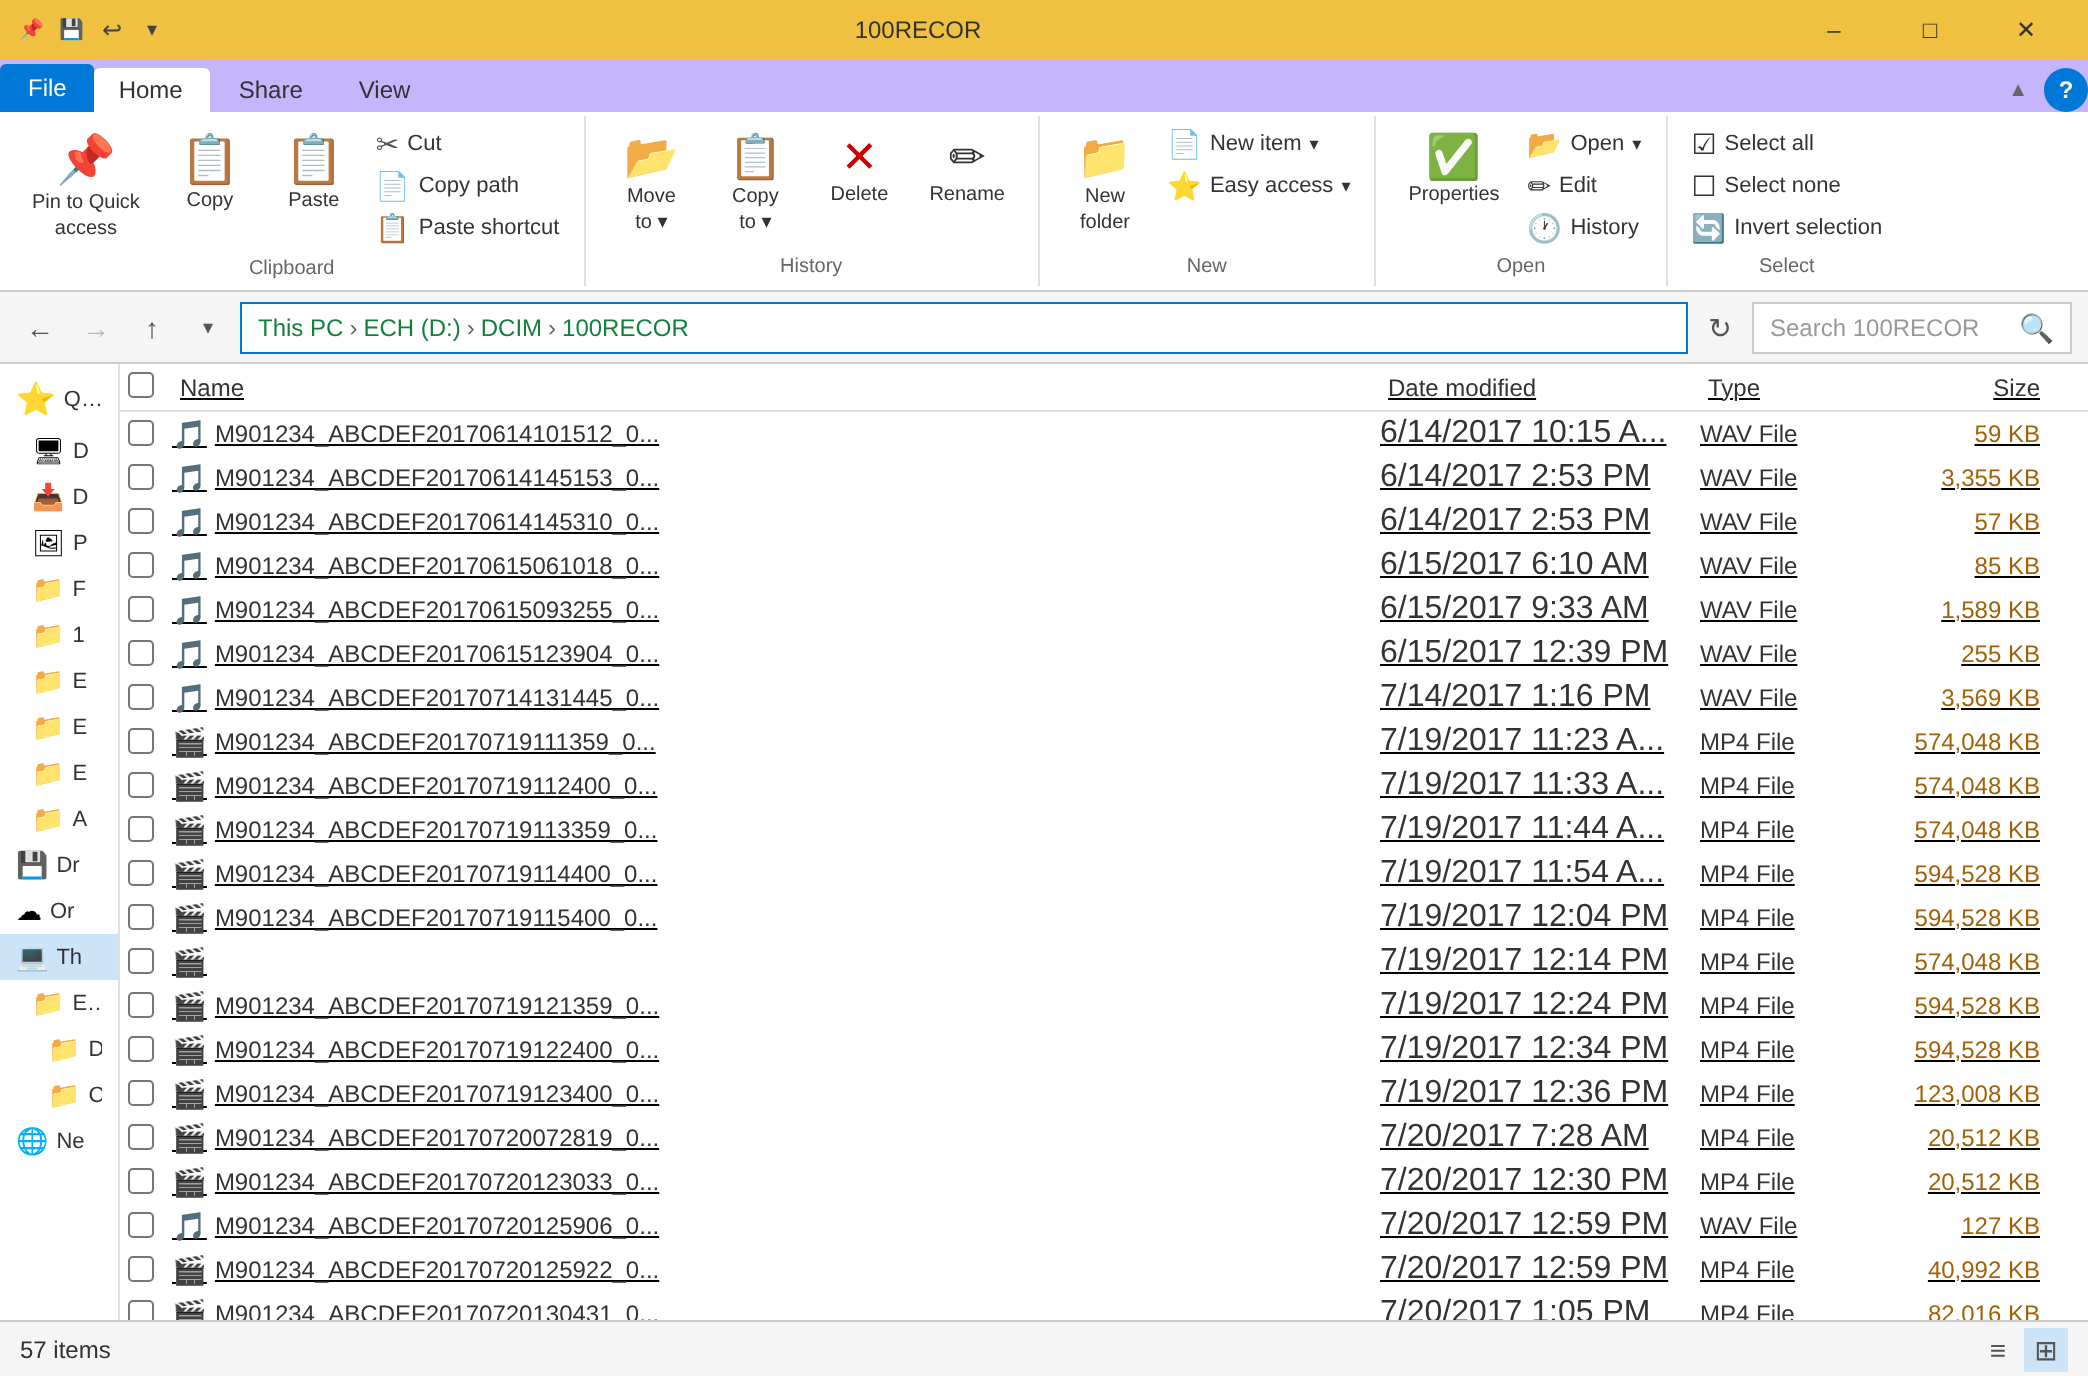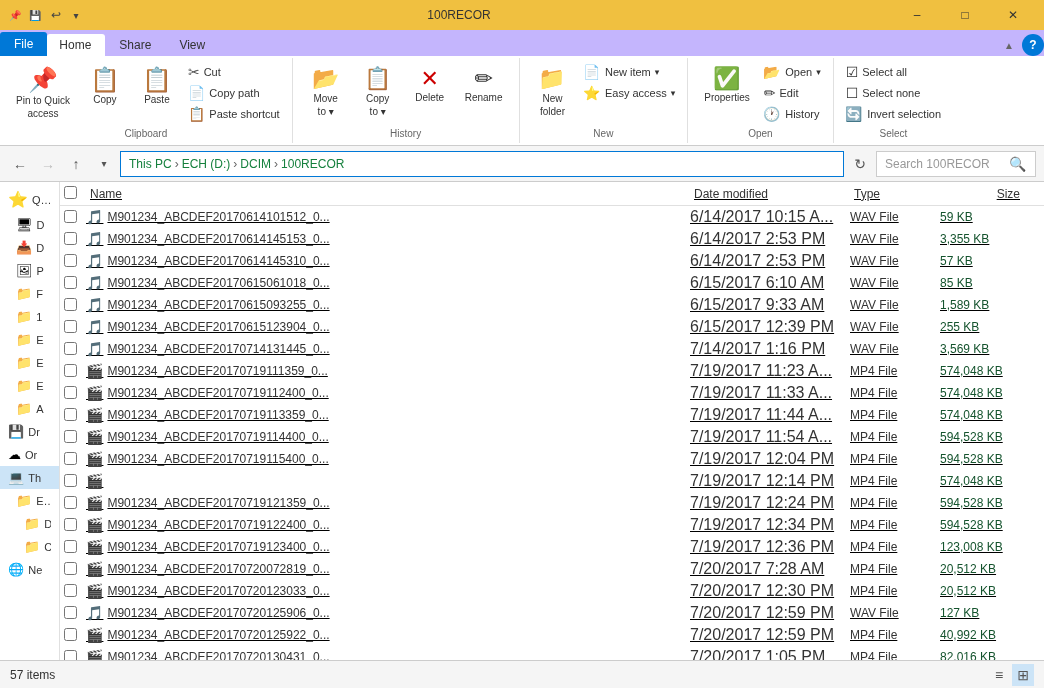--- a/index.html
+++ b/index.html
@@ -226,21 +226,21 @@
       cursor: pointer;
       border-bottom: 1px solid transparent;
     }
     .file-check { width: 22px; display: flex; align-items: center; }
     .file-check input { cursor: pointer; }
     .file-name { flex: 1; font-size: 12px; color: #333; display: flex; align-items: center; gap: 4px; overflow: hidden; }
     .file-icon { font-size: 14px; flex-shrink: 0; }
     .file-name-text { overflow: hidden; text-overflow: ellipsis; white-space: nowrap; }
     .file-date { width: 160px; font-size: 16px; color: #333; }
     .file-type { width: 90px; font-size: 12px; color: #333; }
-    .file-size { width: 100px; font-size: 12px; color: #14532d; padding-right: 20px; }
+    .file-size { width: 100px; font-size: 12px; color: #a16207; text-align: right; padding-right: 20px; }
 
     
     .file-list-body::-webkit-scrollbar { width: 14px; }
     .file-list-body::-webkit-scrollbar-track { background: #f0f0f0; }
     .file-list-body::-webkit-scrollbar-thumb { background: #c0c0c0; border: 2px solid #f0f0f0; border-radius: 3px; }
 
     
     .status-bar {
       height: 28px;
       background: #f5f5f5;

